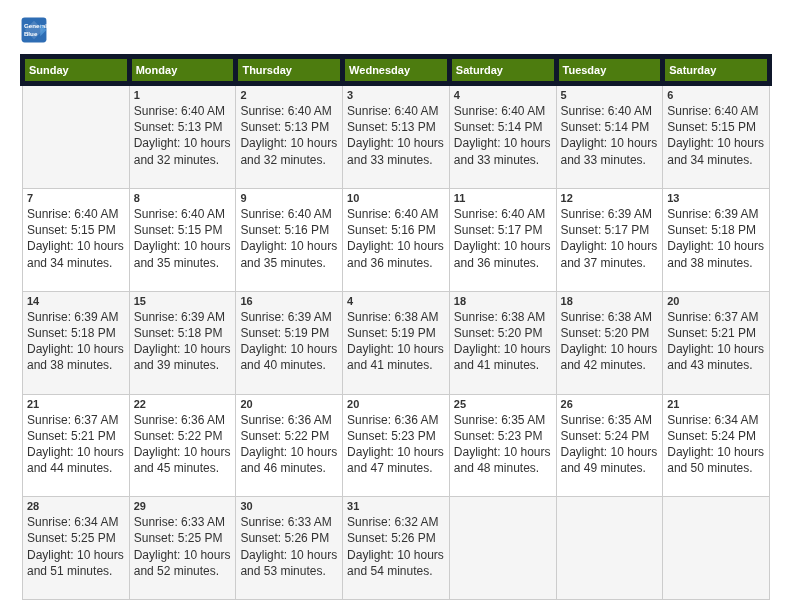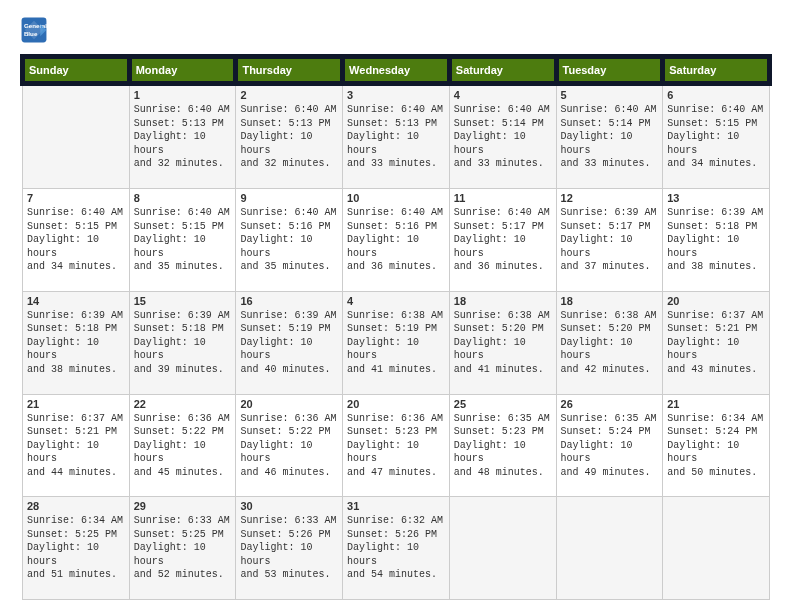--- a/index.html
+++ b/index.html
@@ -83,24 +83,23 @@
     .calendar-table tr:nth-child(even) td {
       background: #fff;
     }
     .day-number {
       font-weight: bold;
       font-size: 11px;
       display: block;
       margin-bottom: 2px;
     }
     .cell-content {
-      font-size: 10px;
+      font-size: 12px;
       line-height: 1.35;
       color: #333;
-      font-family: Liberation Mono, monospace;
     }
     .empty-cell {
       background: #f5f5f5 !important;
     }
   </style>
 </head>
 <body>
 
 <div class="page">
   <div class="header">

